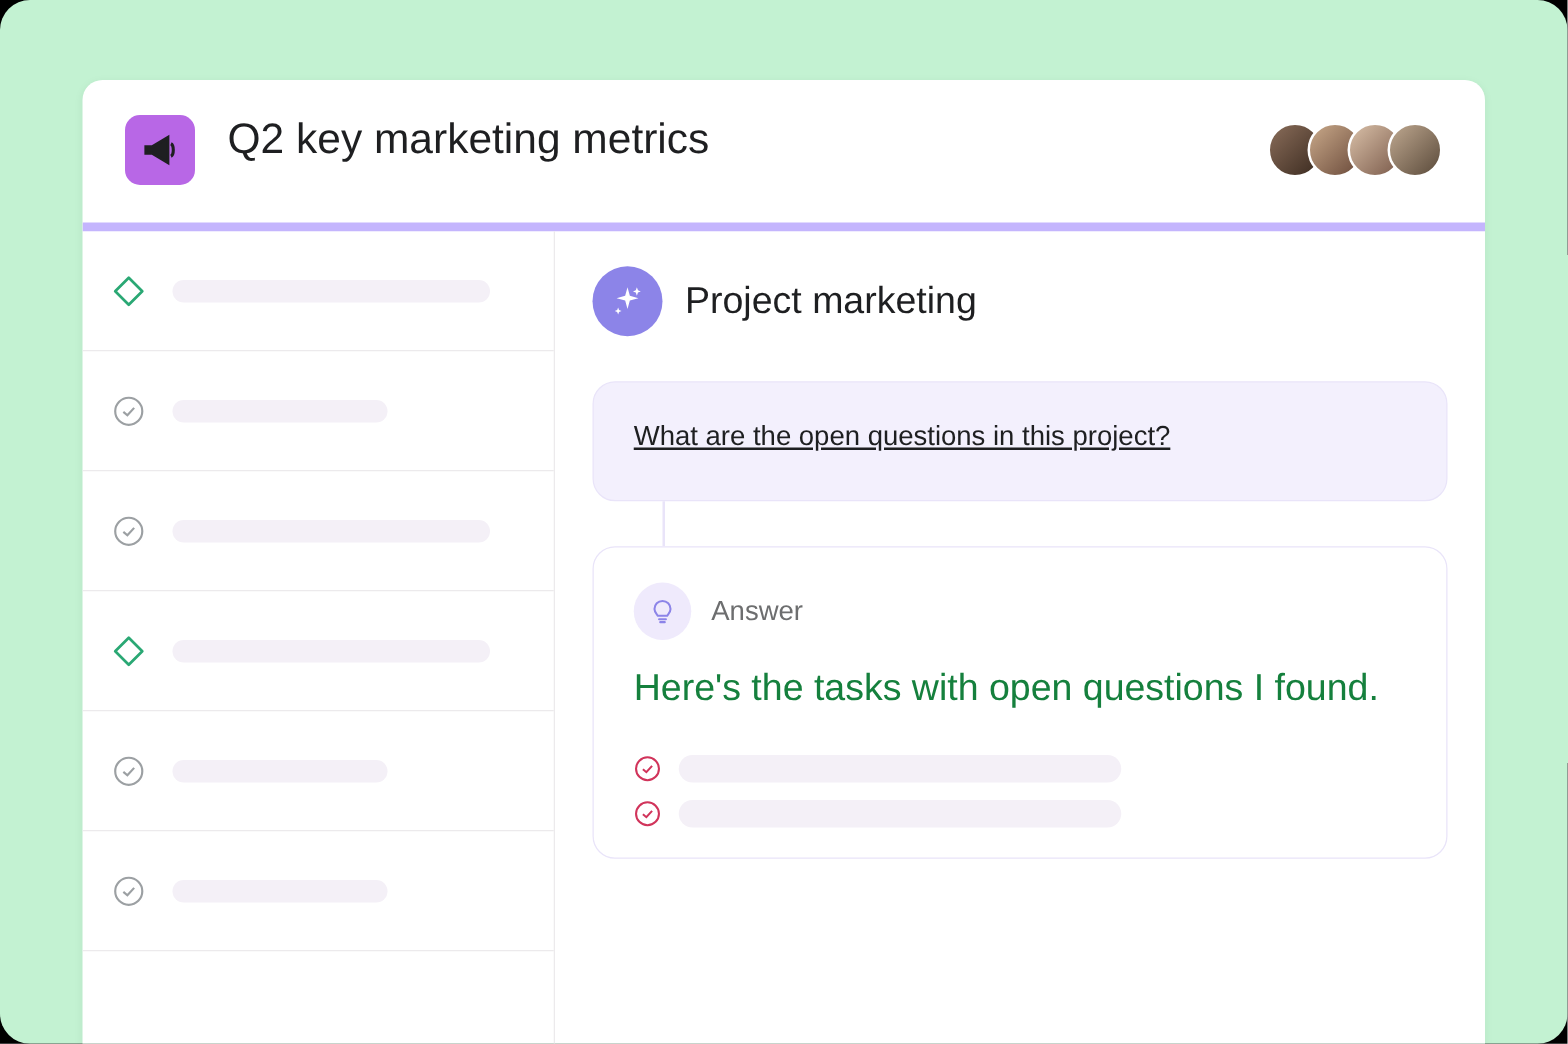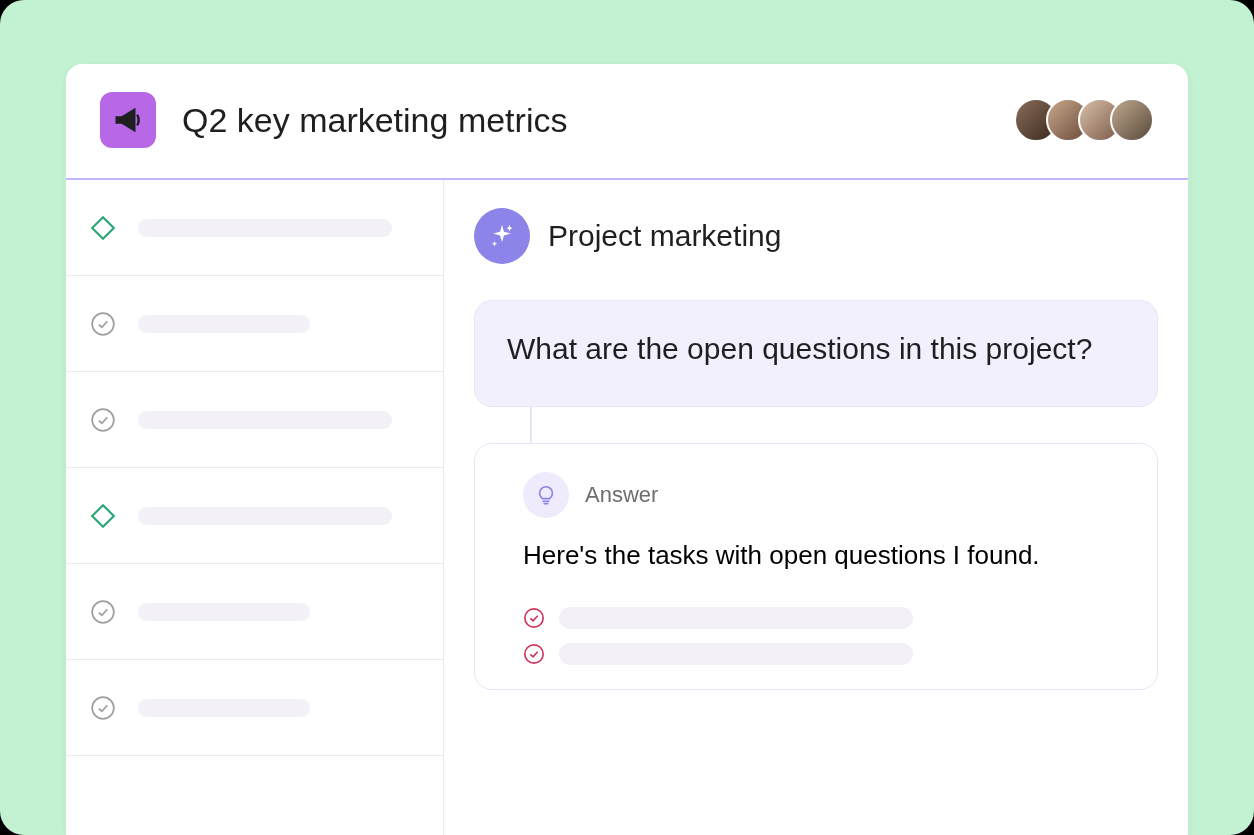--- a/index.html
+++ b/index.html
@@ -22,23 +22,22 @@
       background: #ffffff;
       border-radius: 16px 16px 0 0;
       height: 100%;
       overflow: hidden;
       box-shadow: 0 2px 8px rgba(0,0,0,0.06);
       display: flex;
       flex-direction: column;
     }
     .header {
       display: flex;
-      align-items: center;
       padding: 28px 34px 30px 34px;
-      border-bottom: 2px solid #c4b5fd;
+      border-bottom: 7px solid #c4b5fd;
     }
     .project-icon-box {
       width: 56px;
       height: 56px;
       background: #B867E6;
       border-radius: 12px;
       display: flex;
       align-items: center;
       justify-content: center;
       flex-shrink: 0;
@@ -138,39 +137,40 @@
       flex-shrink: 0;
     }
     .small-circle.light { background: #EFEAFC; }
     .small-label {
       font-size: 22px;
       font-weight: 500;
       color: #6d6e6f;
       margin-left: 16px;
     }
     .card-text {
-      font-size: 30px;
+      font-size: 22px;
       color: #1e1f21;
       line-height: 1.35;
+      text-decoration: underline;
     }
     .connector {
       width: 2px;
       height: 36px;
       background: #E9E4F9;
       margin-left: 56px;
     }
     .answer-card {
       background: #ffffff;
       border: 1px solid #E9E4F9;
       border-radius: 18px;
-      padding: 28px 32px 10px 48px;
+      padding: 28px 32px 10px 32px;
     }
     .answer-text {
-      font-size: 26px;
-      color: #000000;
+      font-size: 30px;
+      color: #15803d;
       margin-bottom: 36px;
     }
     .result-item {
       display: flex;
       align-items: center;
       margin-bottom: 14px;
     }
     .pink-check {
       width: 22px; height: 22px; flex-shrink: 0;
     }

